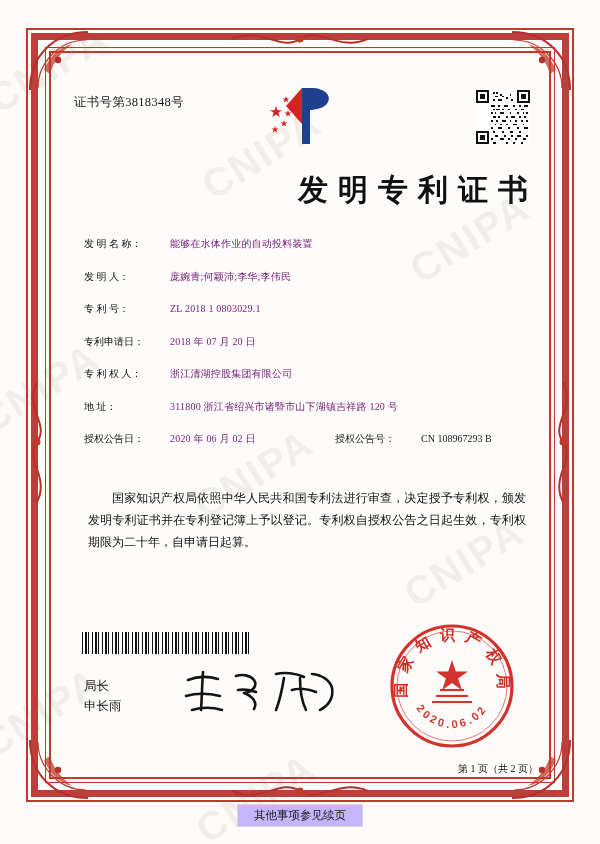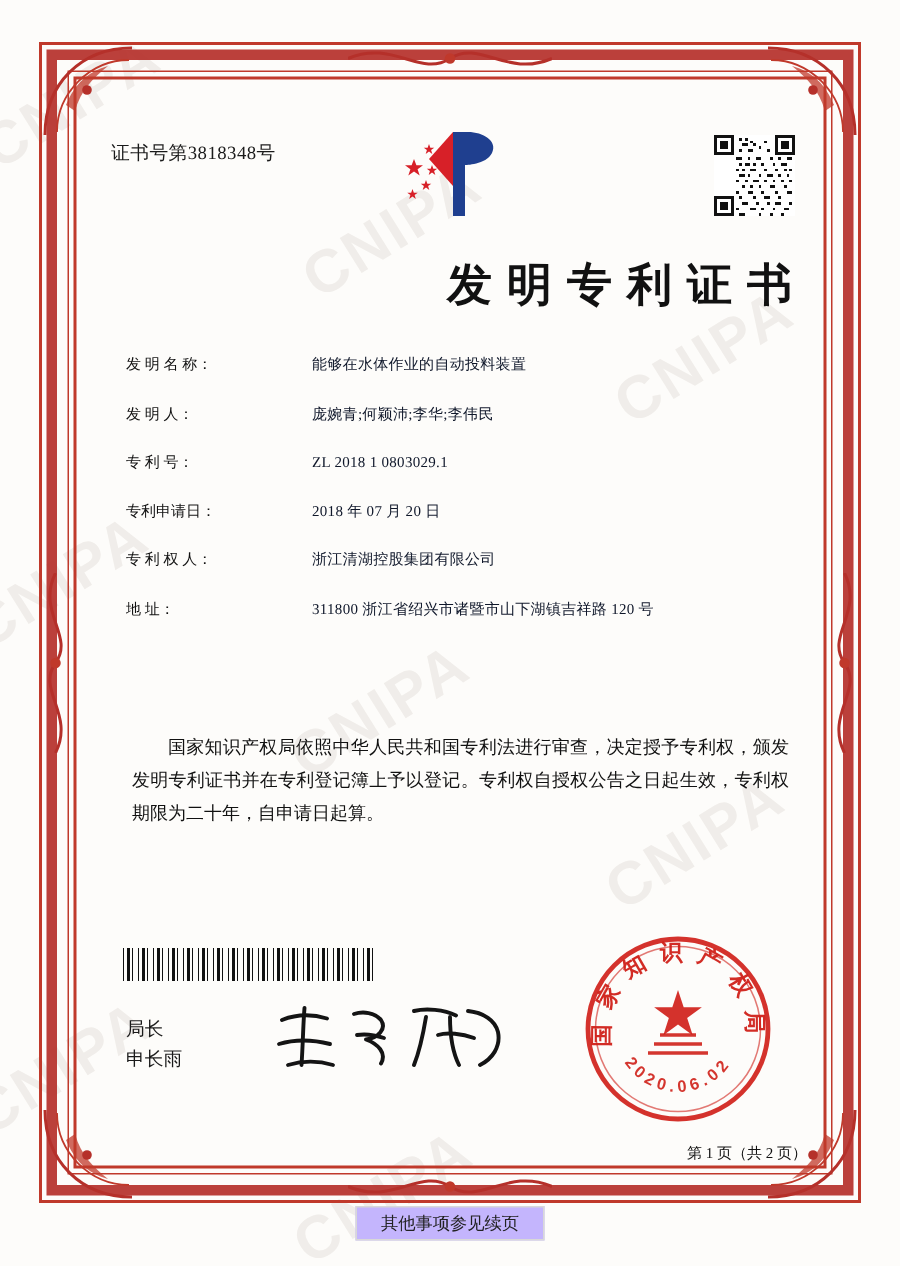--- a/index.html
+++ b/index.html
@@ -141,23 +141,22 @@
   }
   .fld-label {
     width: 86px;
     flex: 0 0 86px;
     letter-spacing: 0px;
     color: #111;
     white-space: nowrap;
   }
   .fld-value {
     flex: 1;
-    color: #0f172a;
+    color: #701a75;
     letter-spacing: .2px;
-    margin-left: 38px;
   }
   .field-row.split .fld-value { flex: 0 0 165px; }
   .fld-label2 {
     width: 86px;
     flex: 0 0 86px;
     white-space: nowrap;
   }
   .fld-value2 { flex: 1; }
 
   .paragraphs {
@@ -415,20 +414,26 @@
         <div class="fld-value">2018 年 07 月 20 日</div>
       </div>
       <div class="field-row">
         <div class="fld-label">专 利 权 人：</div>
         <div class="fld-value">浙江清湖控股集团有限公司</div>
       </div>
       <div class="field-row">
         <div class="fld-label">地 址：</div>
         <div class="fld-value">311800 浙江省绍兴市诸暨市山下湖镇吉祥路 120 号</div>
       </div>
+      <div class="field-row split">
+        <div class="fld-label">授权公告日：</div>
+        <div class="fld-value">2020 年 06 月 02 日</div>
+        <div class="fld-label2">授权公告号：</div>
+        <div class="fld-value2">CN 108967293 B</div>
+      </div>
     </div>
 
     <div class="paragraphs">
       <p>国家知识产权局依照中华人民共和国专利法进行审查，决定授予专利权，颁发发明专利证书并在专利登记簿上予以登记。专利权自授权公告之日起生效，专利权期限为二十年，自申请日起算。</p>
     </div>
 
     <div class="barcode"></div>
 
     <div class="signature-block">
       <div>局长</div>

